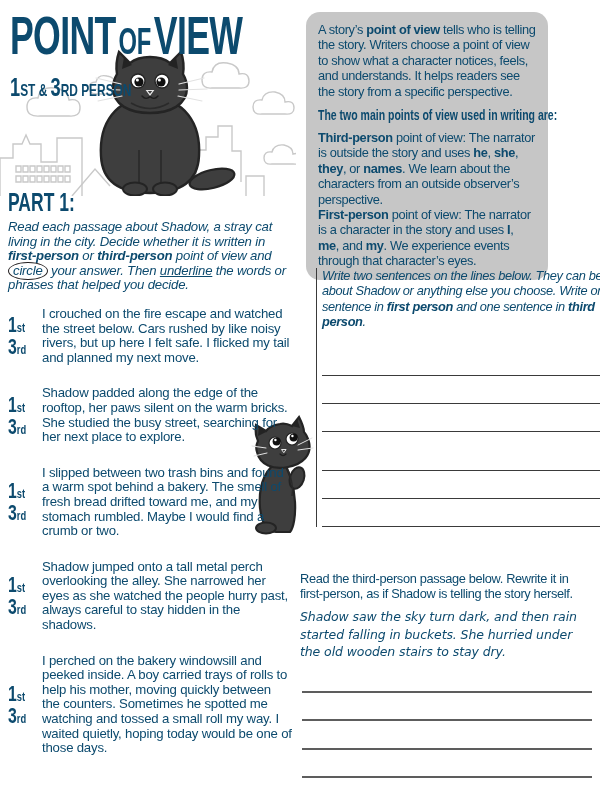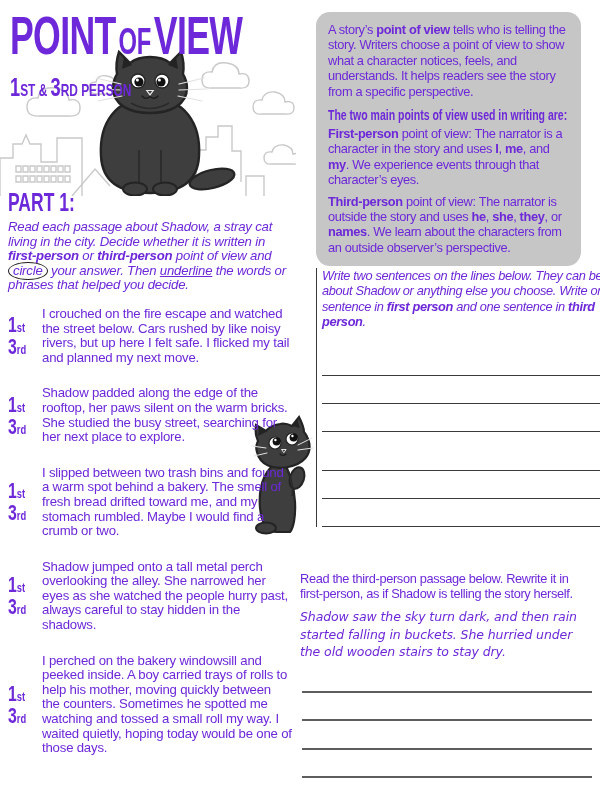--- a/index.html
+++ b/index.html
@@ -1,17 +1,17 @@
 <!DOCTYPE html>
 <html><head>
 <meta charset="utf-8">
 <style>
   html,body{margin:0;padding:0;background:#e8e8e8;}
   .page{position:relative;width:600px;height:793px;background:#ffffff;margin:0 auto;
-        font-family:"Liberation Sans",sans-serif;color:#6d28d9;overflow:hidden;}
+        font-family:"Liberation Sans",sans-serif;color:#0c4a6e;overflow:hidden;}
 
   
   .b{font-weight:bold;}
   .u{text-decoration:underline;}
   .circ{border:1.4px solid #231f20;border-radius:50%;padding:0 4px 1px 4px;}
 
   
   .scale{display:inline-block;white-space:nowrap;transform-origin:0 100%;}
   .t-big{font-size:54px;font-weight:700;letter-spacing:-1px;line-height:1;}
   .t-of{font-size:36px;font-weight:700;letter-spacing:-0.5px;line-height:1;}
@@ -35,21 +35,21 @@
   .passages{margin-top:14px;}
   .passage{display:flex;margin-bottom:21px;}
   .labels{width:34px;flex-shrink:0;display:flex;flex-direction:column;justify-content:center;gap:0;}
   .opt .scale{transform:scaleX(0.72);transform-origin:0 100%;}
   .opt-num{font-size:22px;font-weight:700;line-height:1;}
   .opt-suf{font-size:13px;font-weight:700;line-height:1;}
   .passage-text{width:250px;}
 
   
   .rc-text{font-size:12.8px;line-height:15.4px;letter-spacing:-0.35px;}
-  .info-box{position:absolute;left:316px;top:12px;width:265px;box-sizing:border-box;
+  .info-box{position:absolute;left:306px;top:12px;width:242px;box-sizing:border-box;
             background:#c6c6c6;border-radius:14px;padding:10px 12px 11px 12px;z-index:1;}
   .info-heading{margin:7px 0 2px 0;}
   .info-heading .scale{transform:scaleX(0.70);transform-origin:0 100%;font-size:15px;font-weight:700;line-height:1.15;}
   .info-para{margin-top:6px;}
 
   .part2-head{position:absolute;left:300px;top:240px;}
   .part2-block{position:absolute;left:316px;top:268px;width:295px;box-sizing:border-box;
                border-left:1.6px solid #3a3a3a;padding-left:5px;z-index:1;font-style:italic;}
   .wlines2{margin-top:15px;}
   .wline2{height:27px;border-bottom:1.6px solid #3a3a3a;}
@@ -191,22 +191,22 @@
           <div class="body-text passage-text">I perched on the bakery windowsill and peeked inside. A boy carried trays of rolls to help his mother, moving quickly between the counters. Sometimes he spotted me watching and tossed a small roll my way. I waited quietly, hoping today would be one of those days.</div>
         </div>
       </div>
   </div>
 
   <div class="info-box">
     <div class="rc-text"><span>A story’s </span><span class="b">point of view</span><span> tells who is telling the story. Writers choose a point of view to show what a character notices, feels, and understands. It helps readers see the story from a specific perspective.</span></div>
     <div class="info-heading">
       <span class="scale">The two main points of view used in writing are:</span>
     </div>
+    <div class="rc-text info-para"><span class="b">Third-person</span><span> point of view: The narrator is outside the story and uses </span><span class="b">he</span><span>, </span><span class="b">she</span><span>, </span><span class="b">they</span><span>, or </span><span class="b">names</span><span>. We learn about the characters from an outside observer’s perspective.</span></div>
     <div class="rc-text"><span class="b">First-person</span><span> point of view: The narrator is a character in the story and uses </span><span class="b">I</span><span>, </span><span class="b">me</span><span>, and </span><span class="b">my</span><span>. We experience events through that character’s eyes.</span></div>
-    <div class="rc-text info-para"><span class="b">Third-person</span><span> point of view: The narrator is outside the story and uses </span><span class="b">he</span><span>, </span><span class="b">she</span><span>, </span><span class="b">they</span><span>, or </span><span class="b">names</span><span>. We learn about the characters from an outside observer’s perspective.</span></div>
   </div>
 
   <div class="part2-block">
     <div class="rc-text"><span>Write two sentences on the lines below. They can be about Shadow or anything else you choose. Write one sentence in </span><span class="b">first person</span><span> and one sentence in </span><span class="b">third person</span><span>.</span></div>
     <div class="wlines2">
         <div class="wline2"></div>
         <div class="wline2"></div>
         <div class="wline2"></div>
         <div class="wline2"></div>
         <div class="wline2"></div>

